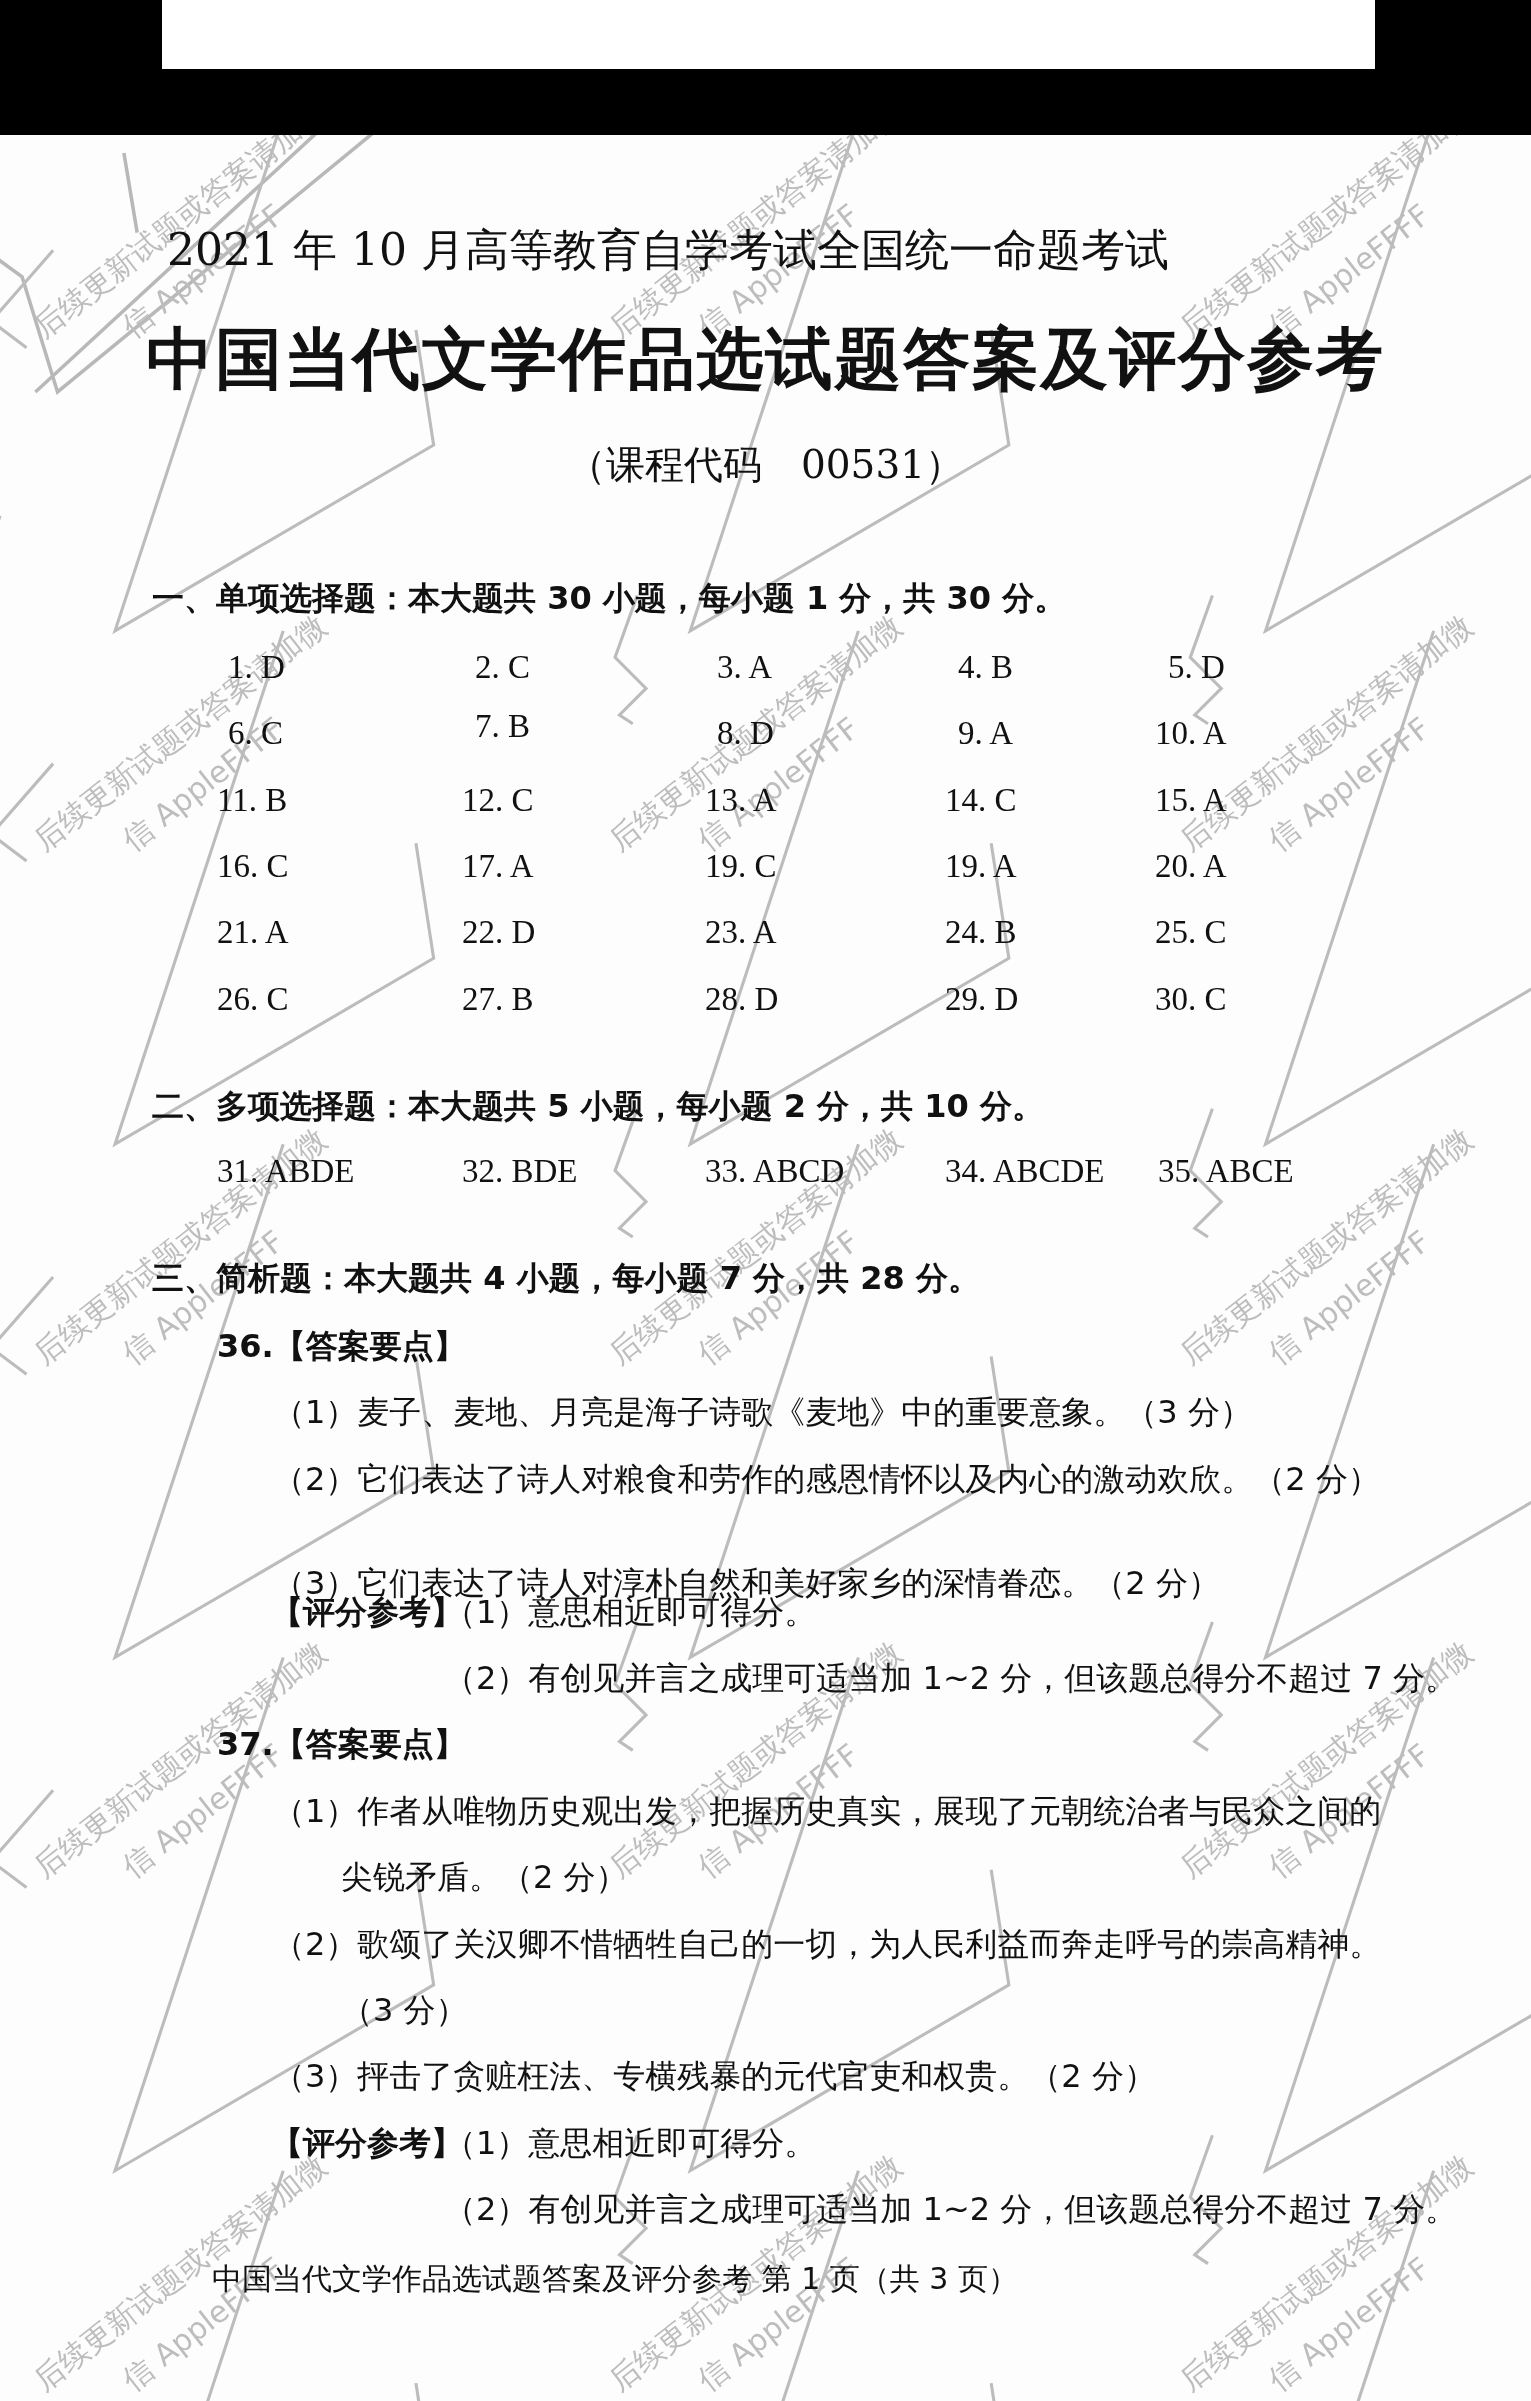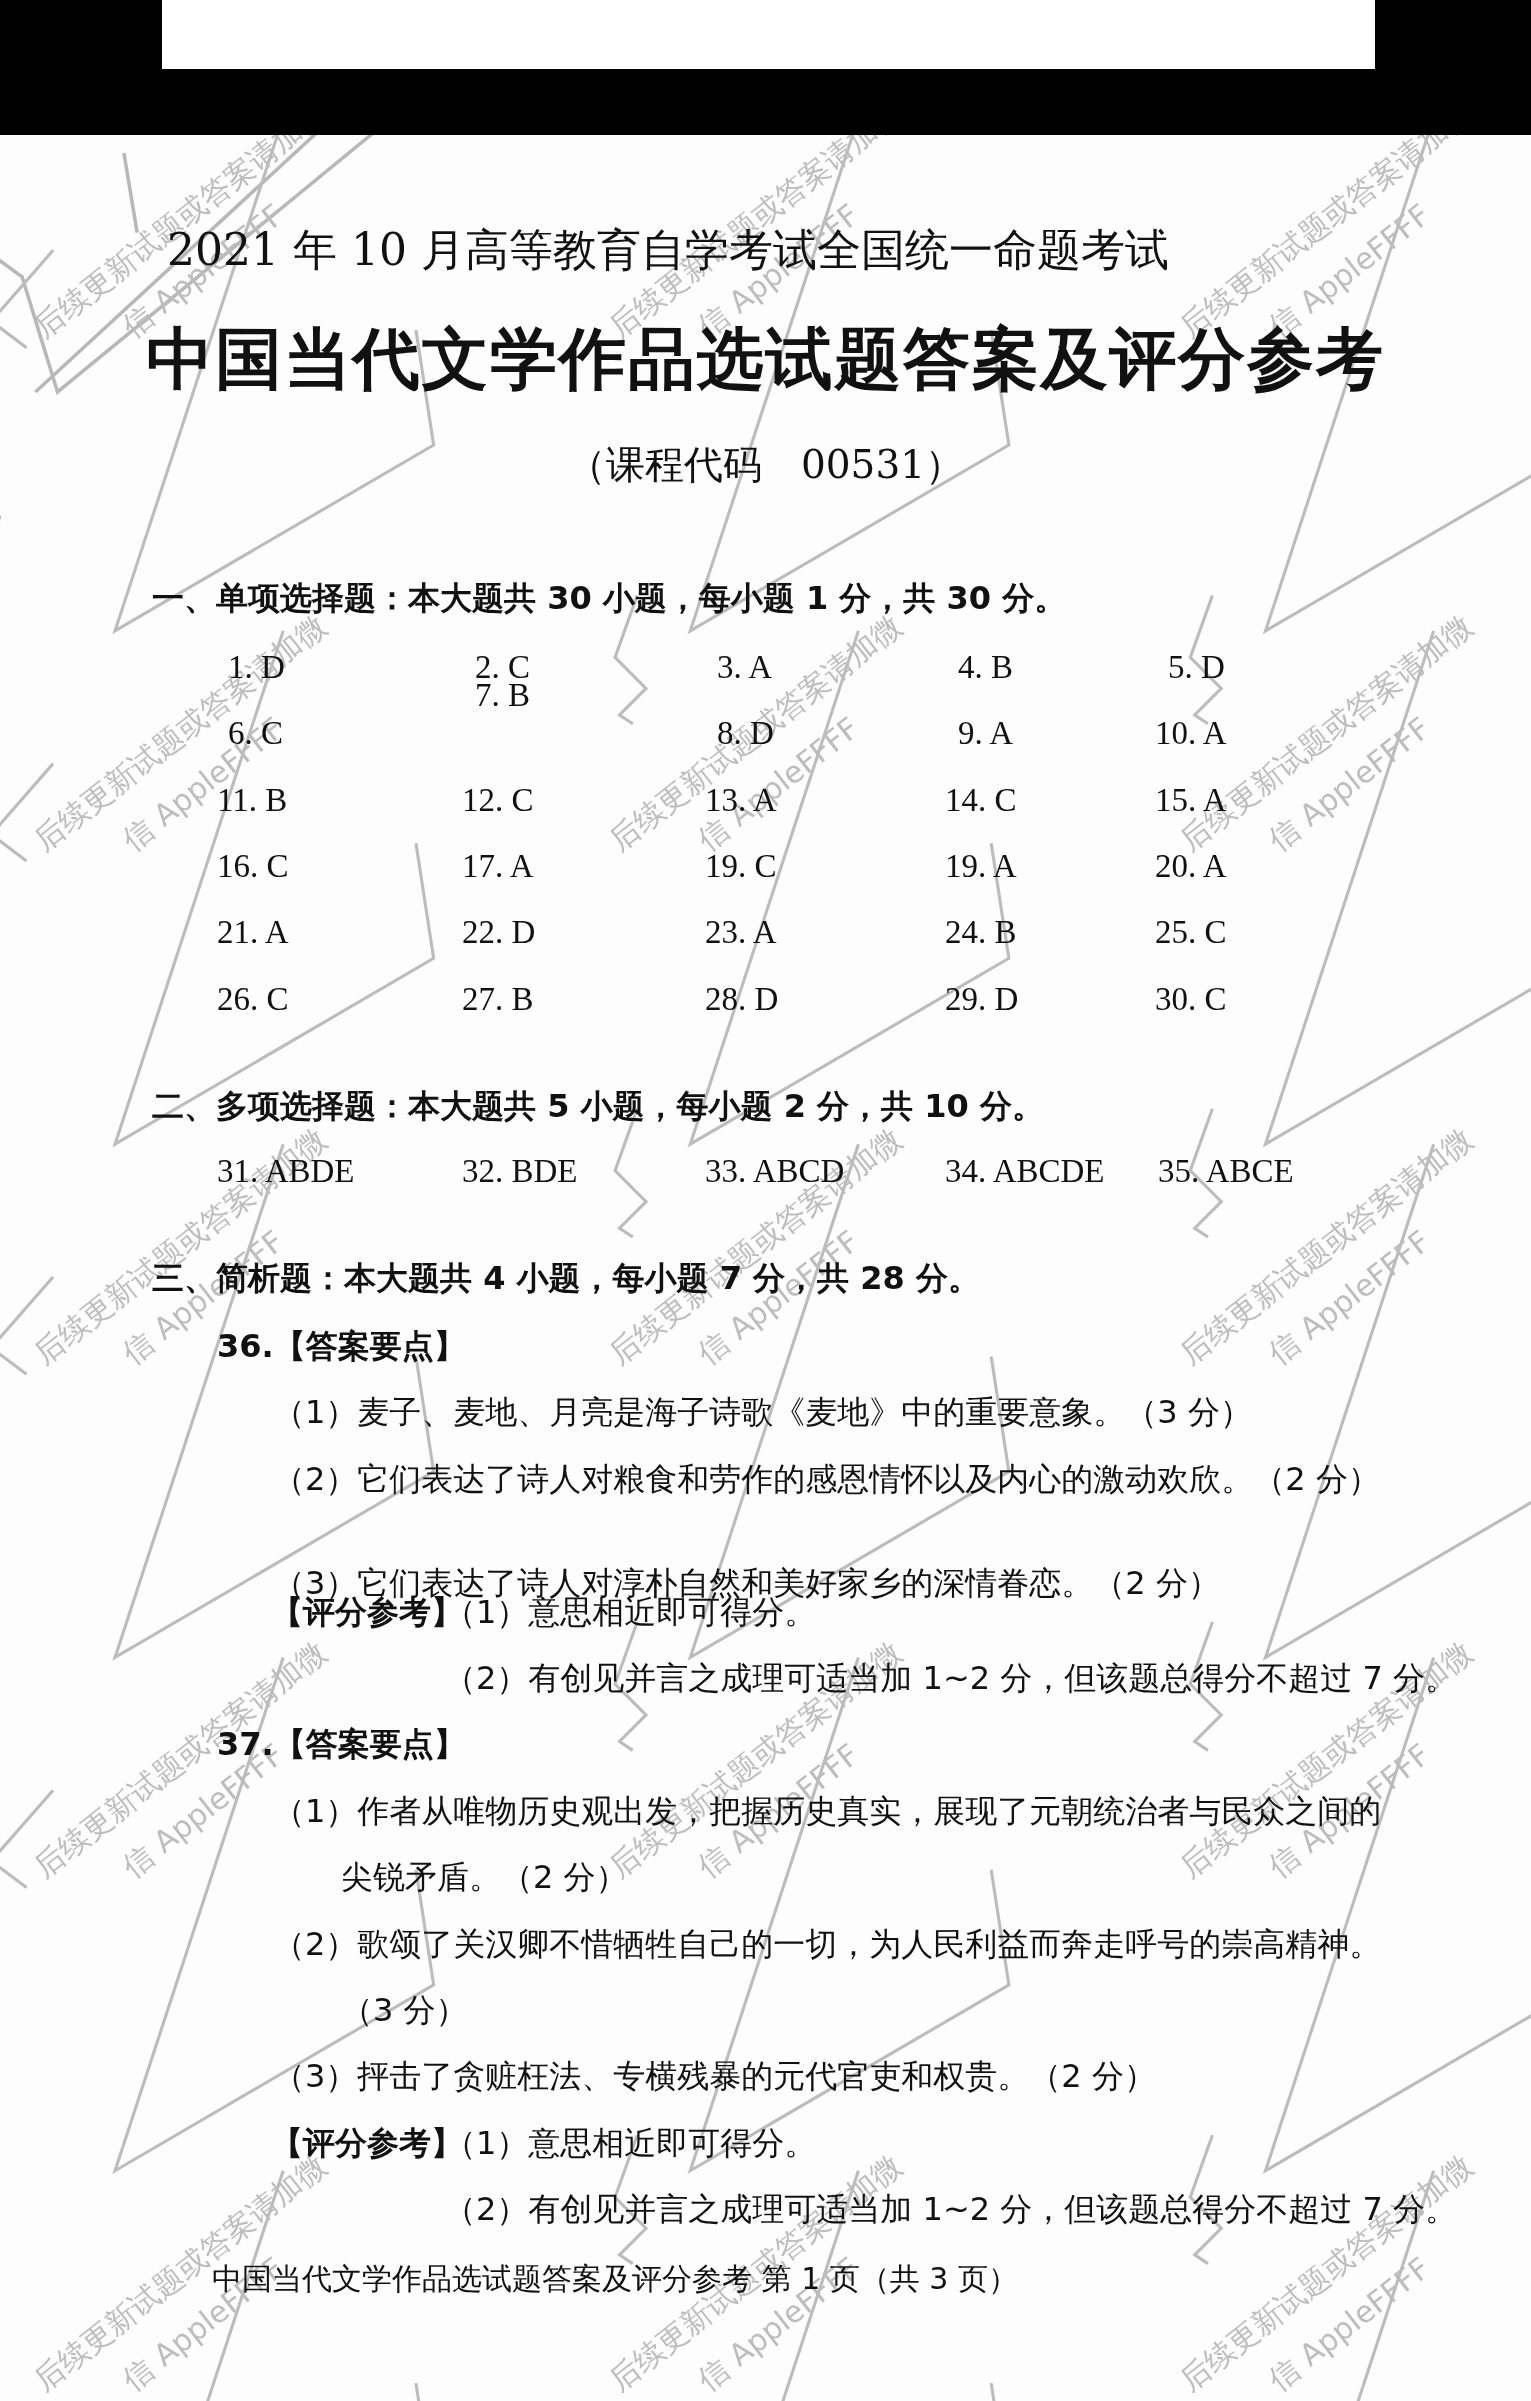--- a/index.html
+++ b/index.html
@@ -108,21 +108,21 @@
 
 <div class="abs sec" style="left:152px; top:577px;">一、单项选择题：本大题共 30 小题，每小题 1 分，共 30 分。</div>
 <div>
   <div class="abs ans" style="left:228px; top:649px;">1. D</div>
   <div class="abs ans" style="left:475px; top:649px;">2. C</div>
   <div class="abs ans" style="left:717px; top:649px;">3. A</div>
   <div class="abs ans" style="left:958px; top:649px;">4. B</div>
   <div class="abs ans" style="left:1168px; top:649px;">5. D</div>
 
   <div class="abs ans" style="left:228px; top:715px;">6. C</div>
-  <div class="abs ans" style="left:475px; top:677px;">7. B</div>
+  <div class="abs ans" style="left:475px; top:708px;">7. B</div>
   <div class="abs ans" style="left:717px; top:715px;">8. D</div>
   <div class="abs ans" style="left:958px; top:715px;">9. A</div>
   <div class="abs ans" style="left:1155px; top:715px;">10. A</div>
 
   <div class="abs ans" style="left:217px; top:782px;">11. B</div>
   <div class="abs ans" style="left:462px; top:782px;">12. C</div>
   <div class="abs ans" style="left:705px; top:782px;">13. A</div>
   <div class="abs ans" style="left:945px; top:782px;">14. C</div>
   <div class="abs ans" style="left:1155px; top:782px;">15. A</div>
 

